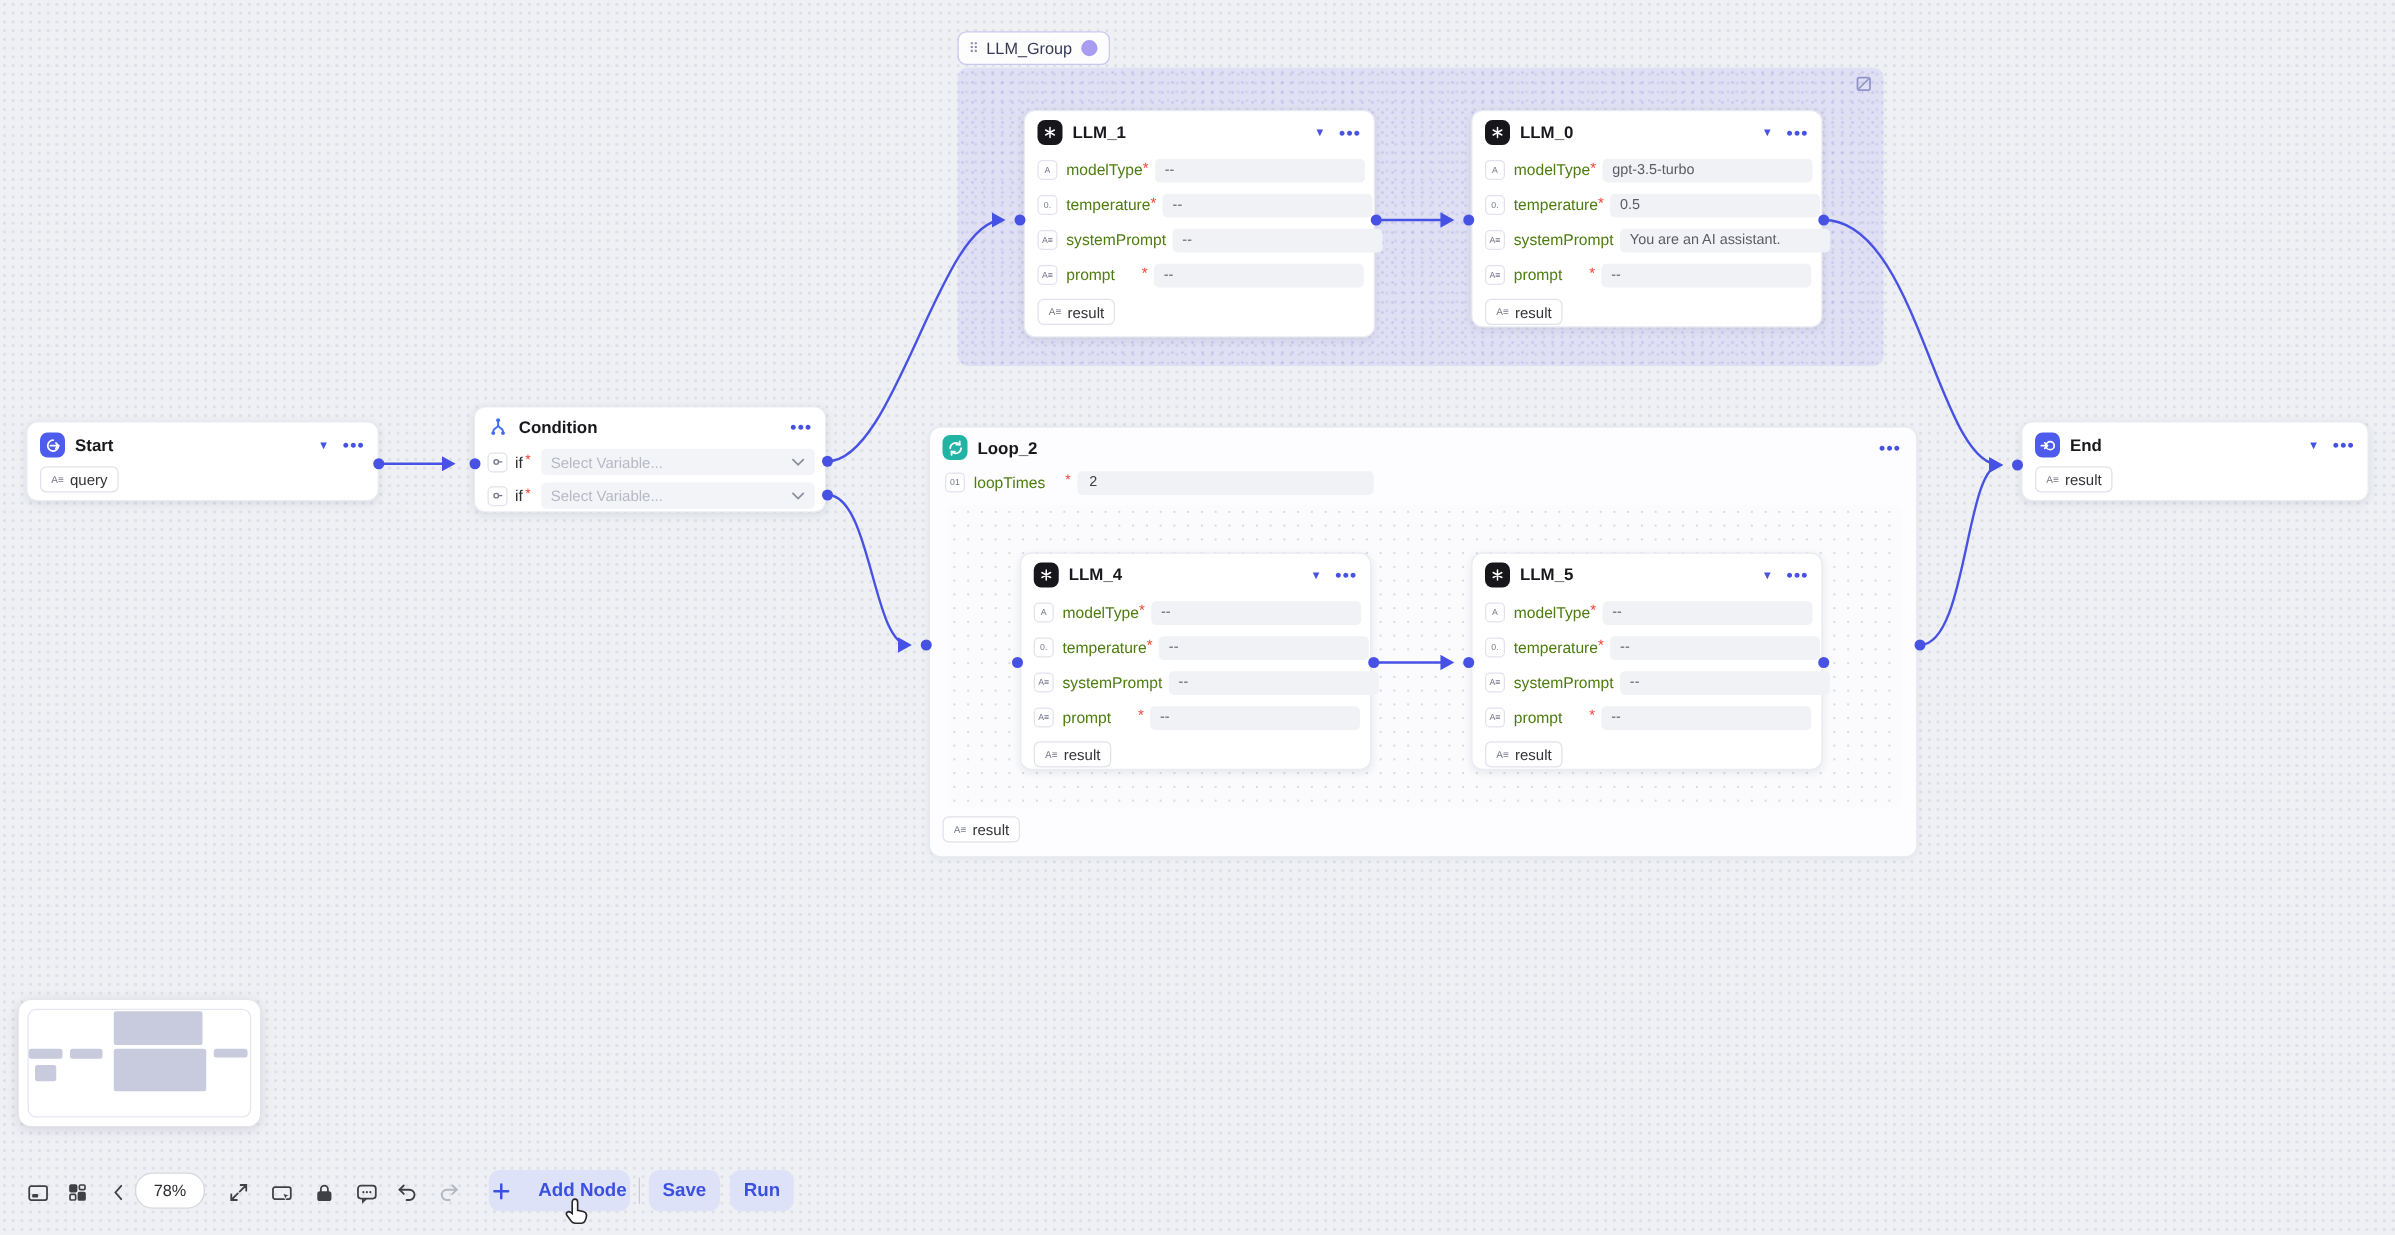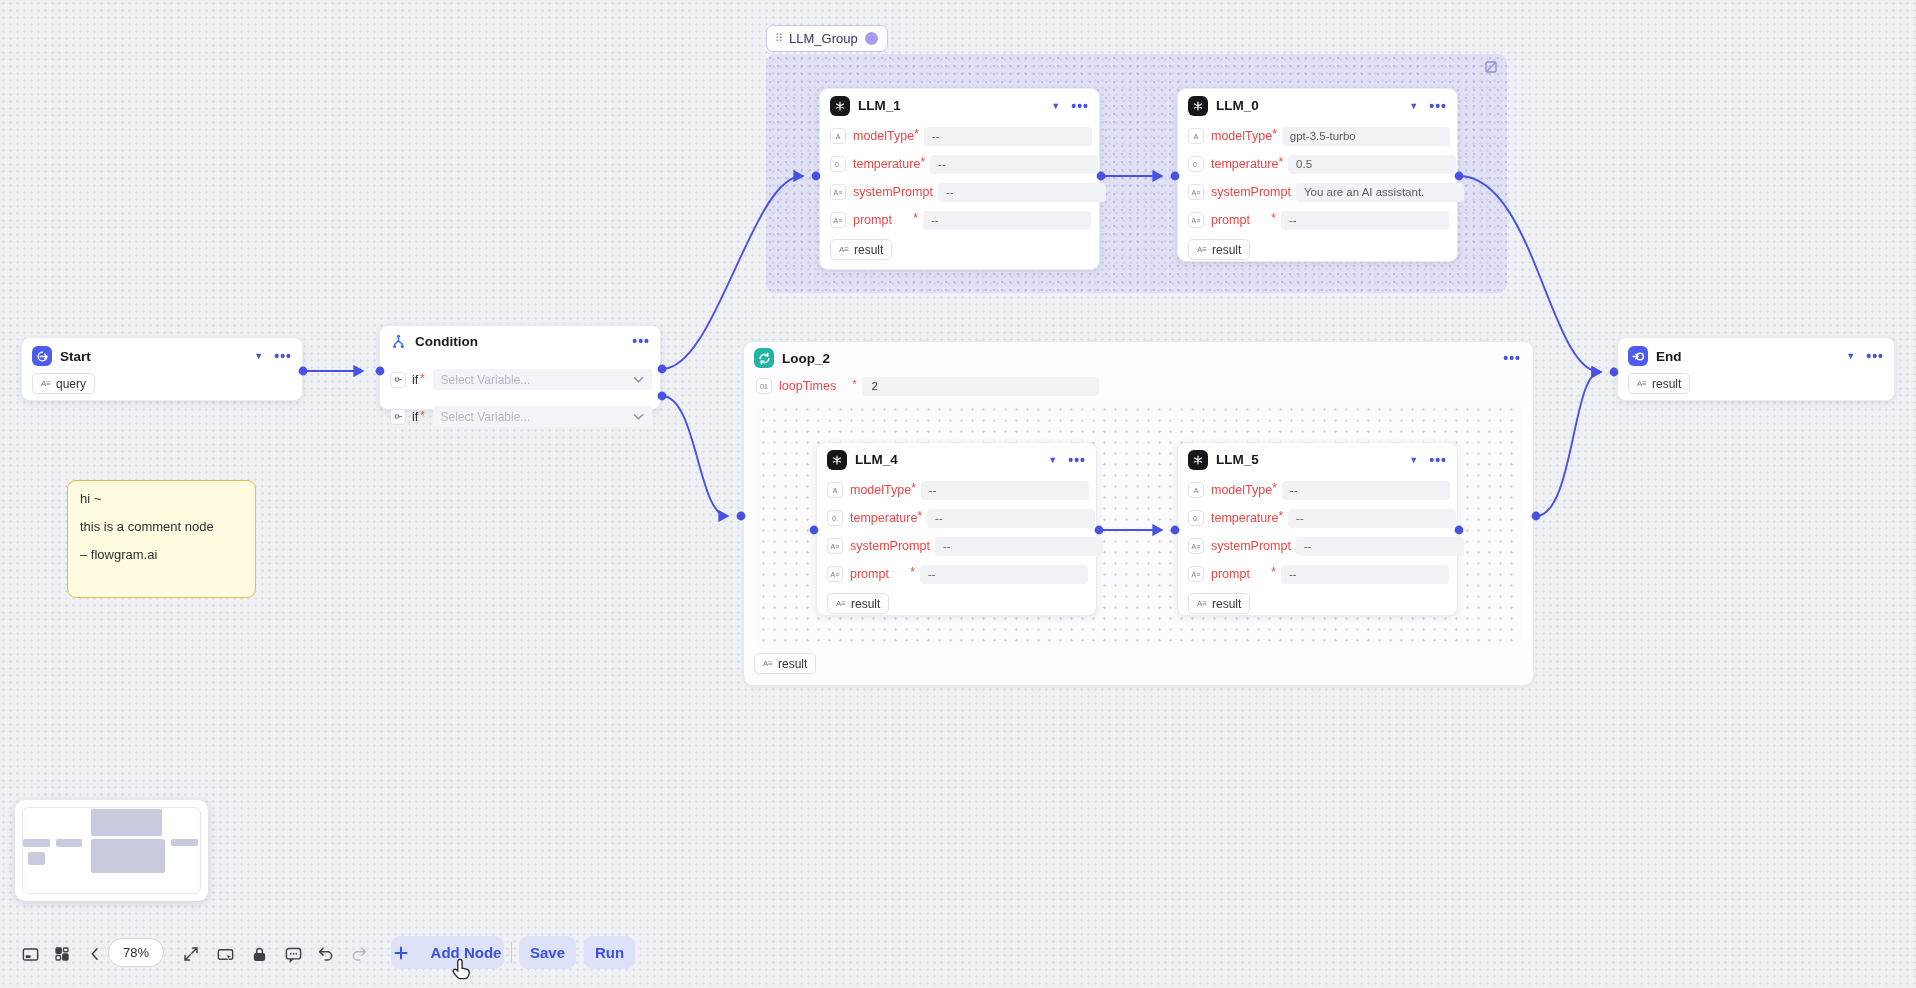--- a/index.html
+++ b/index.html
@@ -44,35 +44,35 @@
   }
   .ntitle { margin-left:8px; font-size:13.5px; font-weight:700; color:#18181d; }
   .ncaret { margin-left:auto; color:#4752e4; font-size:9px; cursor:pointer; }
   .nmore { margin-left:11px; color:#4752e4; font-size:14px; font-weight:700; letter-spacing:1px; line-height:10px; cursor:pointer; }
   
   .frow { display:flex; align-items:center; height:28px; padding:0 8px 0 10px; }
   .fbadge {
     width:16px; height:16px; flex:0 0 16px; border:1px solid #e1e3ec; border-radius:4px; background:#fff;
     font-size:7px; color:#75788a; display:flex; align-items:center; justify-content:center;
   }
-  .flabel { margin-left:7px; font-size:12.5px; color:#ef4444; }
+  .flabel { margin-left:7px; font-size:12.5px; color:#4d7c0f; }
   .freq { margin-left:auto; color:#f54336; font-size:12px; padding:0 5px 4px 0; }
   .fval {
     width:168px; height:19px; flex:0 0 168px; background:#f1f2f5; border-radius:4px;
     font-size:11.5px; color:#5b5c63; line-height:19px; padding:0 8px;
     white-space:nowrap; overflow:hidden;
   }
   .badge {
     display:inline-flex; align-items:center; gap:5px; height:21px;
     border:1px solid #dfe2ea; border-radius:5px; background:#fff; padding:0 8px;
     font-size:12px; color:#333338; margin:5px 0 0 10px;
   }
   .badge .bic { font-size:8px; color:#75788a; }
   
-  .crow { display:flex; align-items:center; height:25px; padding:0 8px 0 10px; margin-top:12px; }
+  .crow { display:flex; align-items:center; height:25px; padding:0 8px 0 10px; margin-top:2px; }
   .clabel { margin-left:6px; font-size:12.5px; color:#2b2b31; }
   .creq { color:#f54336; font-size:11px; margin:0 0 4px 2px; }
   .cselect {
     margin-left:8px; flex:1; height:21px; background:#f3f4f7; border-radius:4px;
     display:flex; align-items:center; padding:0 8px; cursor:pointer;
   }
   .cselect .ph { font-size:12px; color:#b6b9c5; flex:1; }
   
   .loop-box {
     position:absolute; left:743px; top:341px; width:791px; height:345px; z-index:4;
@@ -454,25 +454,20 @@
       <span class="ntitle">End</span>
       <span class="ncaret">▼</span>
       <span class="nmore">•••</span>
     </div>
     <div class="badge">
       <span class="bic">A≡</span>
       <span>result</span>
     </div>
   </div>
 
-  <div class="comment">
-    <p>hi ~</p>
-    <p>this is a comment node</p>
-    <p>– flowgram.ai</p>
-  </div>
 
   <div class="minimap">
     <div class="mm-viewport"></div>
     <div class="mm-shape" style="left:76px;top:9px;width:71px;height:27px;"></div>
     <div class="mm-shape" style="left:8px;top:39px;width:27px;height:8px;"></div>
     <div class="mm-shape" style="left:41px;top:39px;width:26px;height:8px;"></div>
     <div class="mm-shape" style="left:76px;top:39px;width:74px;height:34px;"></div>
     <div class="mm-shape" style="left:156px;top:39px;width:27px;height:7px;"></div>
     <div class="mm-shape" style="left:13px;top:52px;width:17px;height:13px;"></div>
   </div>

